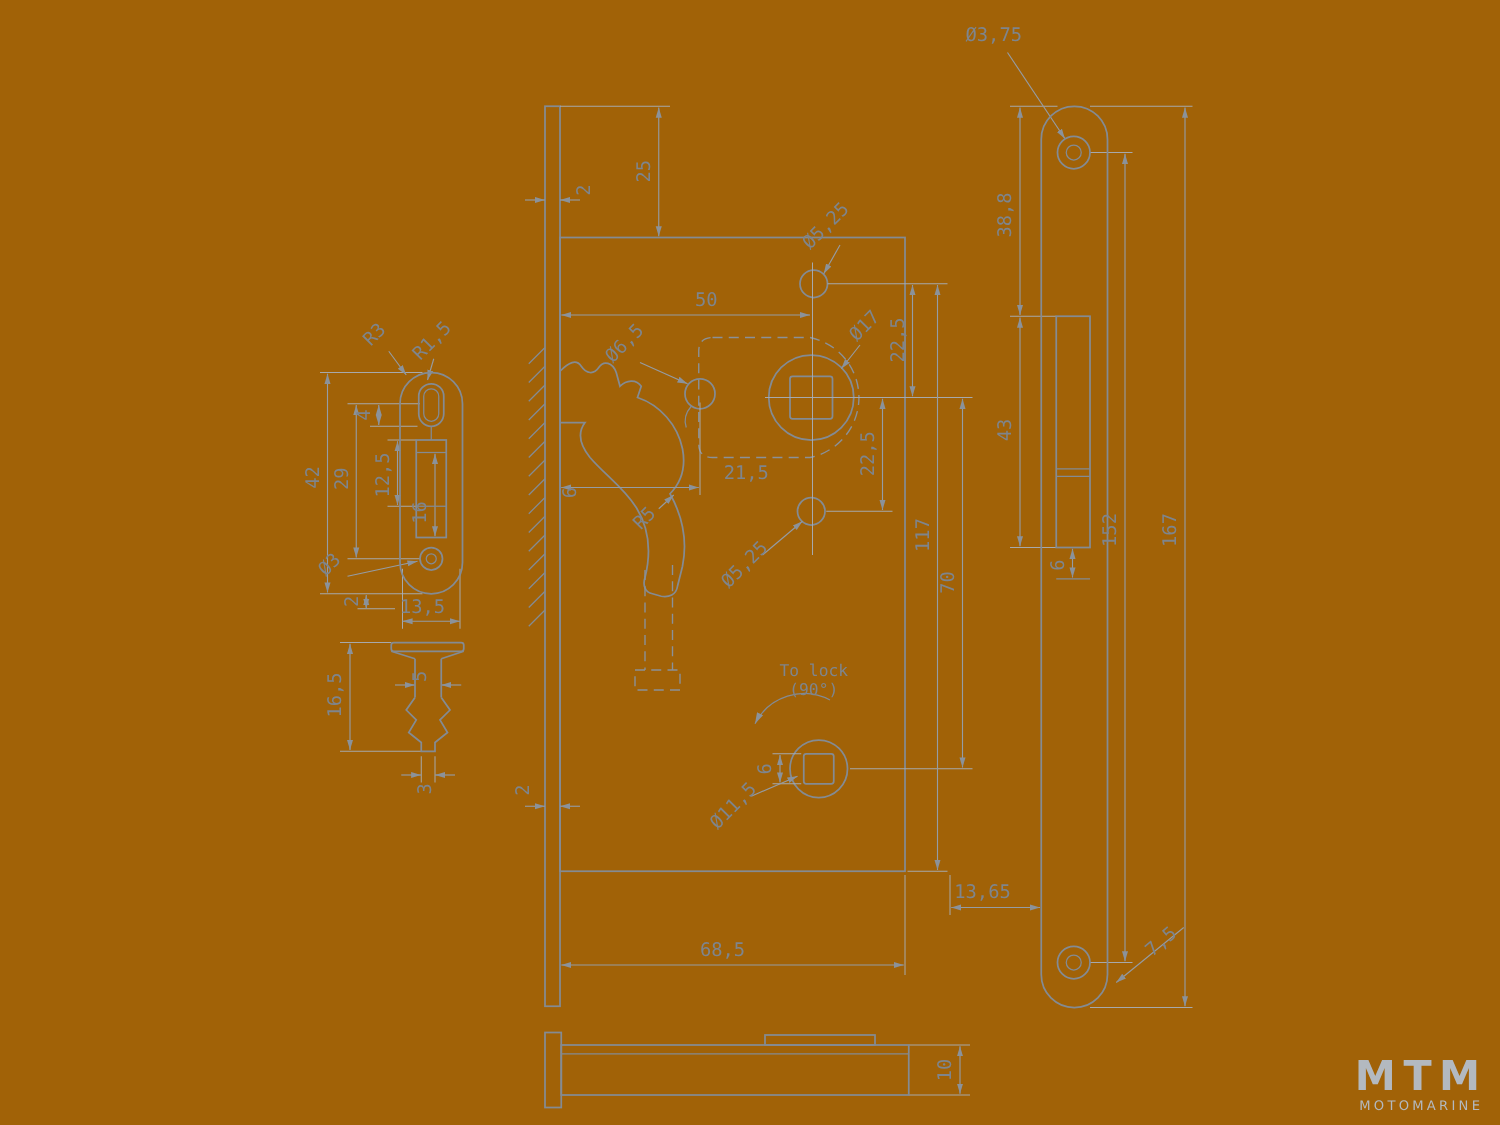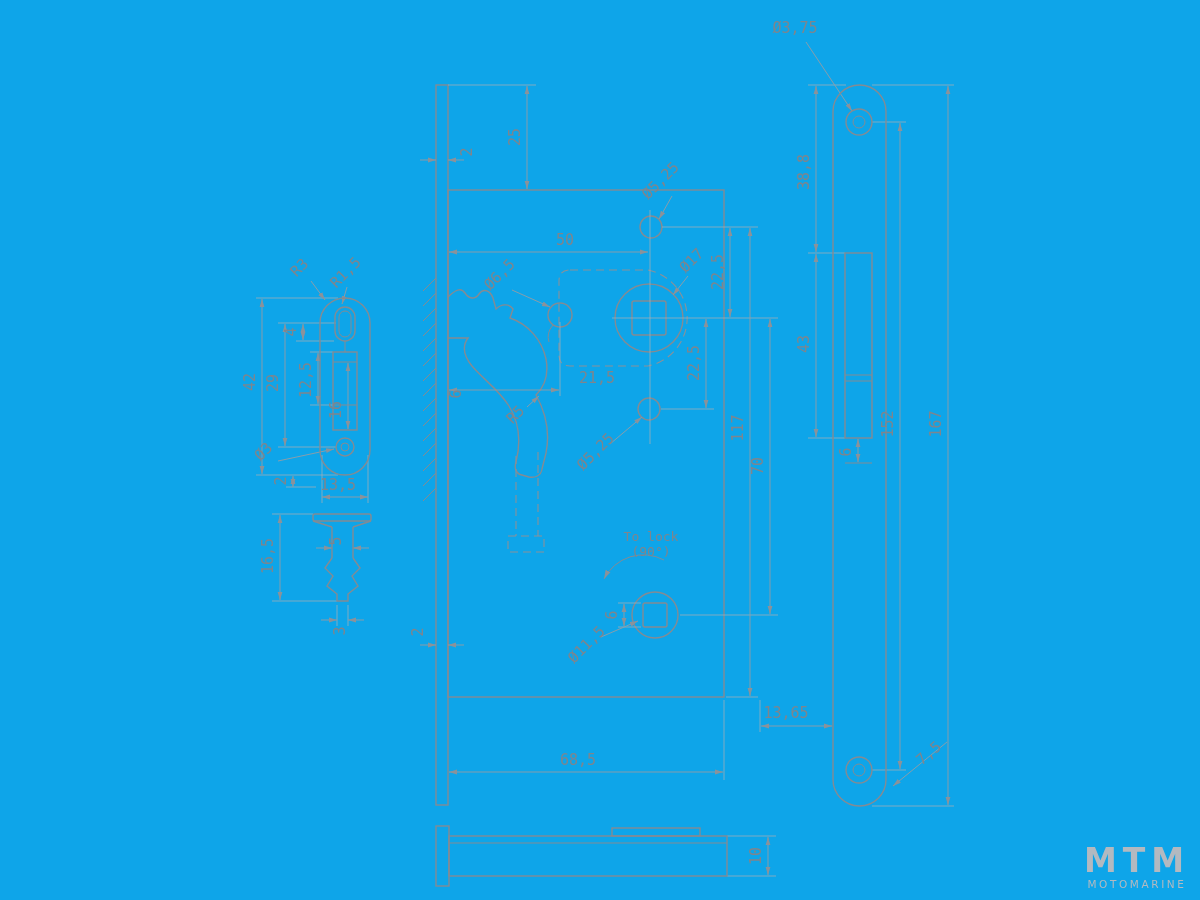--- a/index.html
+++ b/index.html
@@ -1,16 +1,16 @@
 <!DOCTYPE html>
 <html><head>
 <meta charset="utf-8">
 <style>
   html,body{margin:0;padding:0;background:#ffffff;}
-  .stage{width:1200px;height:900px;position:relative;background:#0ea5e9;overflow:hidden;}
+  .stage{width:1200px;height:900px;position:relative;background:#a16207;overflow:hidden;}
   svg{display:block;}
   .out{stroke:#848b93;stroke-width:1.4;fill:none;}
   .thin{stroke:#848b93;stroke-width:1;fill:none;}
   .dash{stroke:#8a9199;stroke-width:1.1;fill:none;stroke-dasharray:8 5;}
   .dim{stroke:#959ca4;stroke-width:0.9;fill:none;}
   .ext{stroke:#a7aeb6;stroke-width:0.75;fill:none;}
   .ldr{stroke:#959ca4;stroke-width:0.9;fill:none;}
   text{font-family:"DejaVu Sans Mono","Liberation Mono",monospace;font-size:15px;fill:#7e858d;text-anchor:middle;}
   .small{font-size:13px;}
   .logo-title{font-family:"DejaVu Sans","Liberation Sans",sans-serif;font-size:33px;font-weight:bold;fill:#b3b9c0;letter-spacing:6px;}

